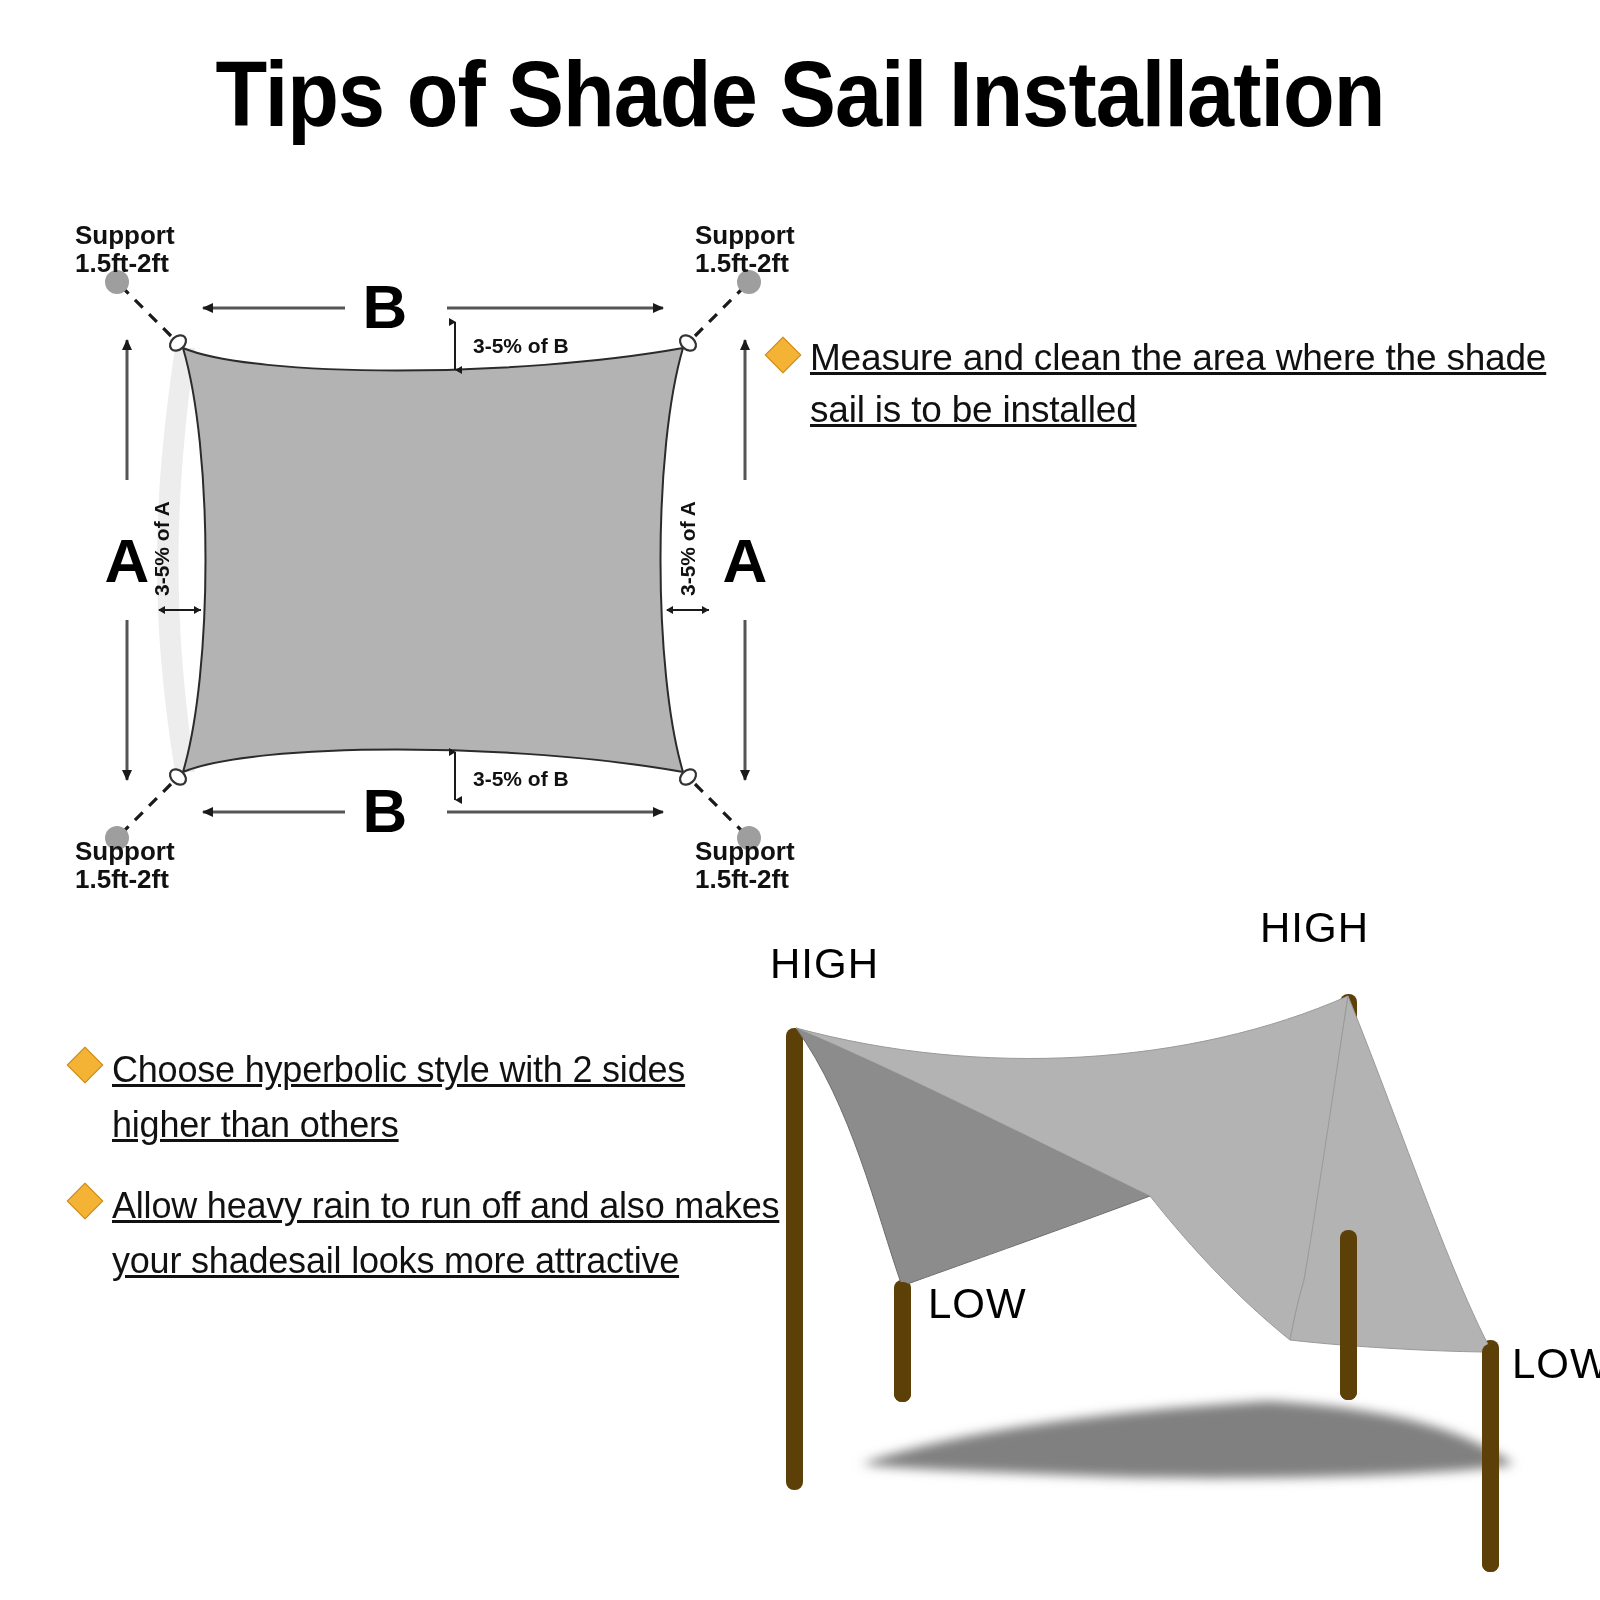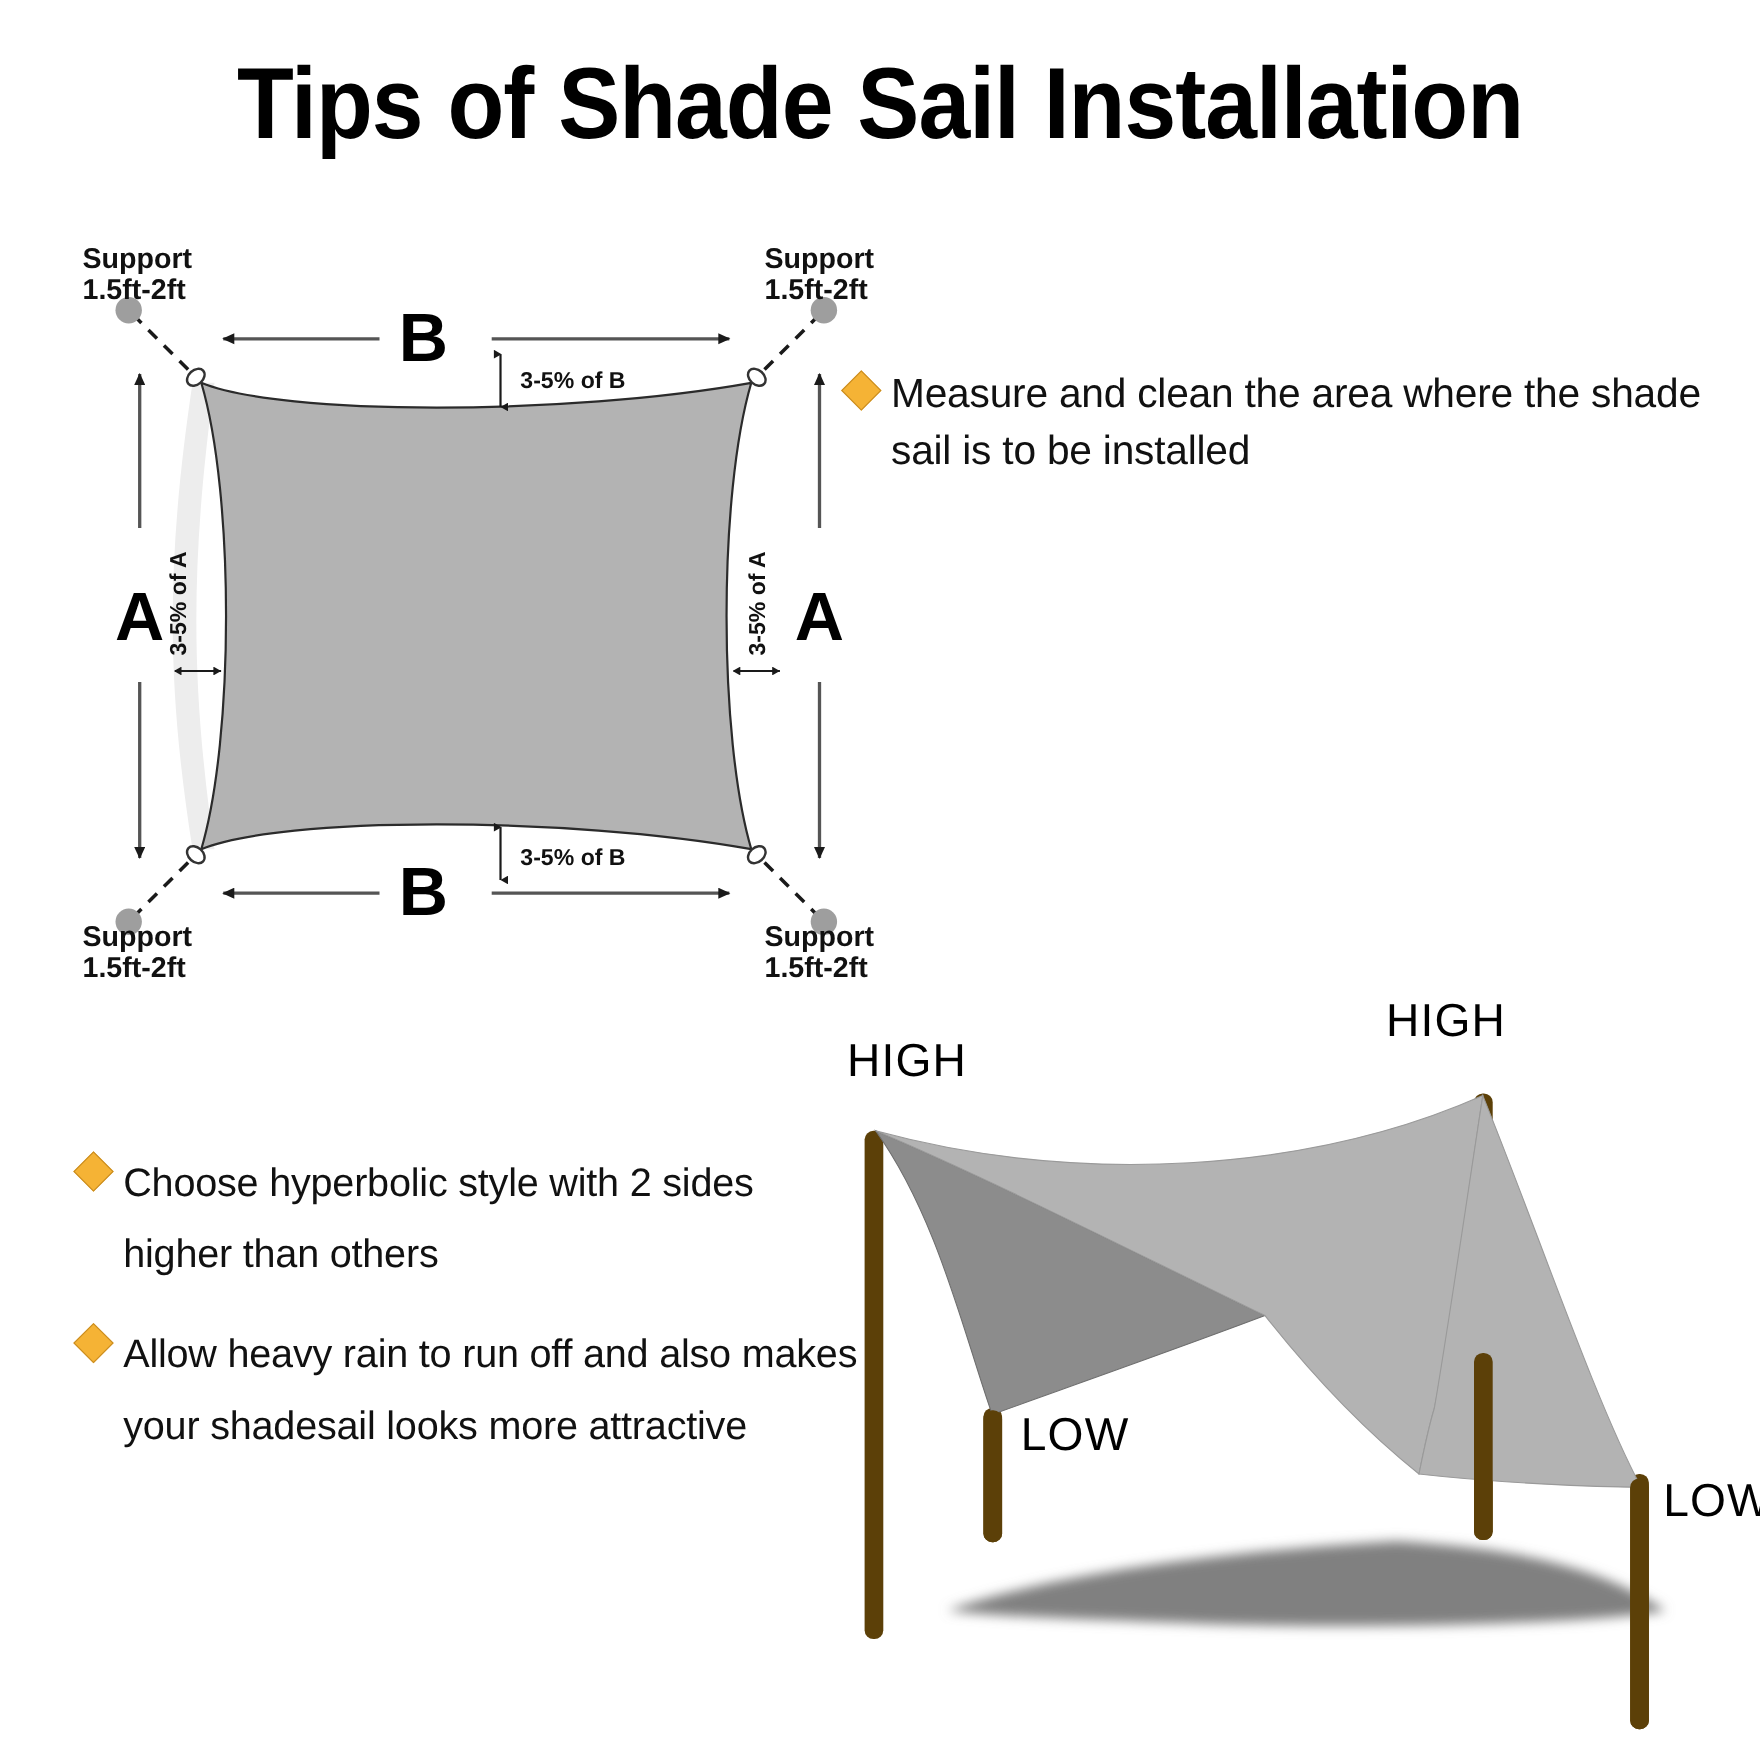--- a/index.html
+++ b/index.html
@@ -82,22 +82,23 @@
     border: 1.5px solid #C98C20;
     transform: rotate(45deg);
     box-sizing: border-box;
   }
   .bullet-text {
     font-family: "Liberation Sans Narrow", "Liberation Sans", sans-serif;
     font-size: 37px;
     line-height: 52px;
     color: #111111;
     letter-spacing: -0.2px;
-  }
-  #tips-list-left .bullet-text { font-size: 36px; line-height: 65px; }
+    text-decoration: underline;
+  }
+  #tips-list-left .bullet-text { font-size: 36px; line-height: 55px; }
 
   
   .lbl-support {
     font-family: "Liberation Sans Narrow", "Liberation Sans", sans-serif;
     font-weight: bold;
     font-size: 26px;
     fill: #111111;
   }
   .lbl-big {
     font-family: "Liberation Sans Narrow", "Liberation Sans", sans-serif;

